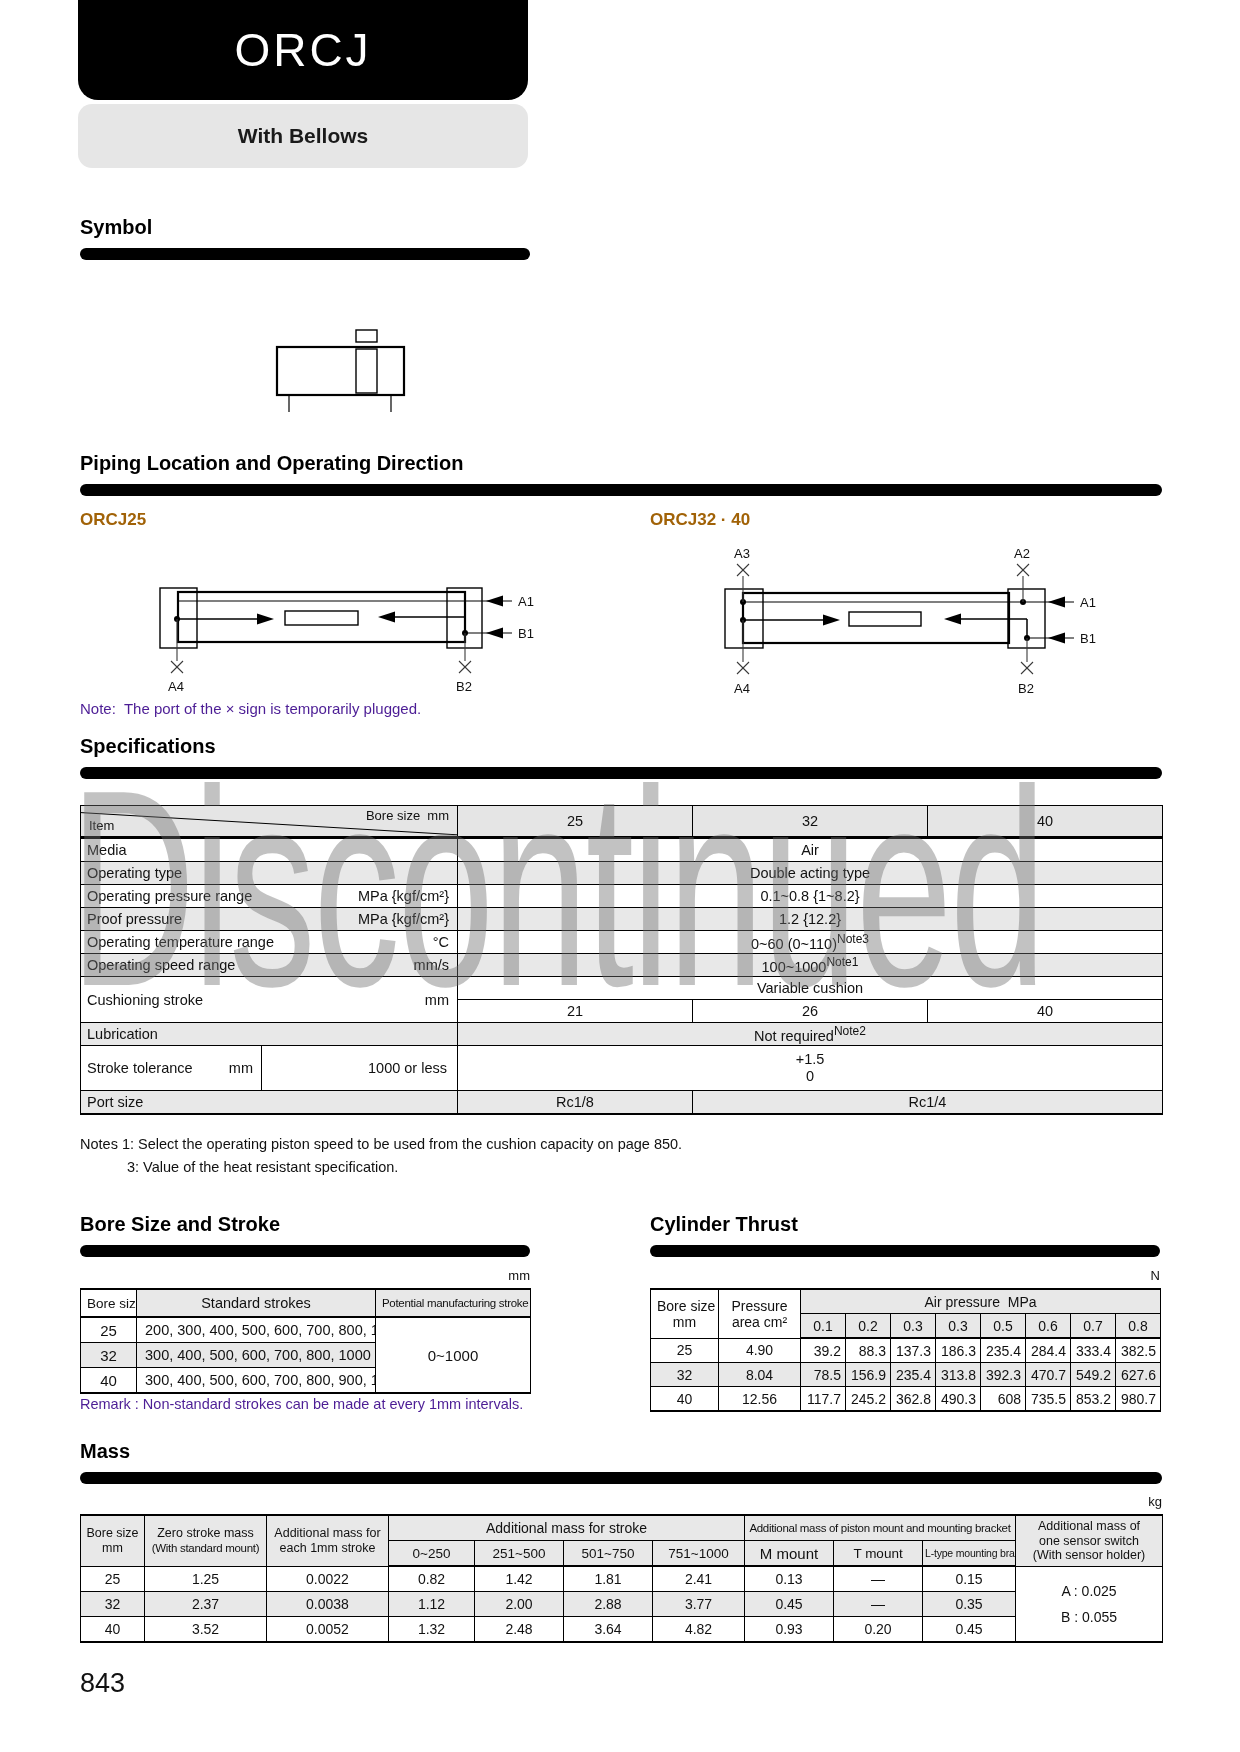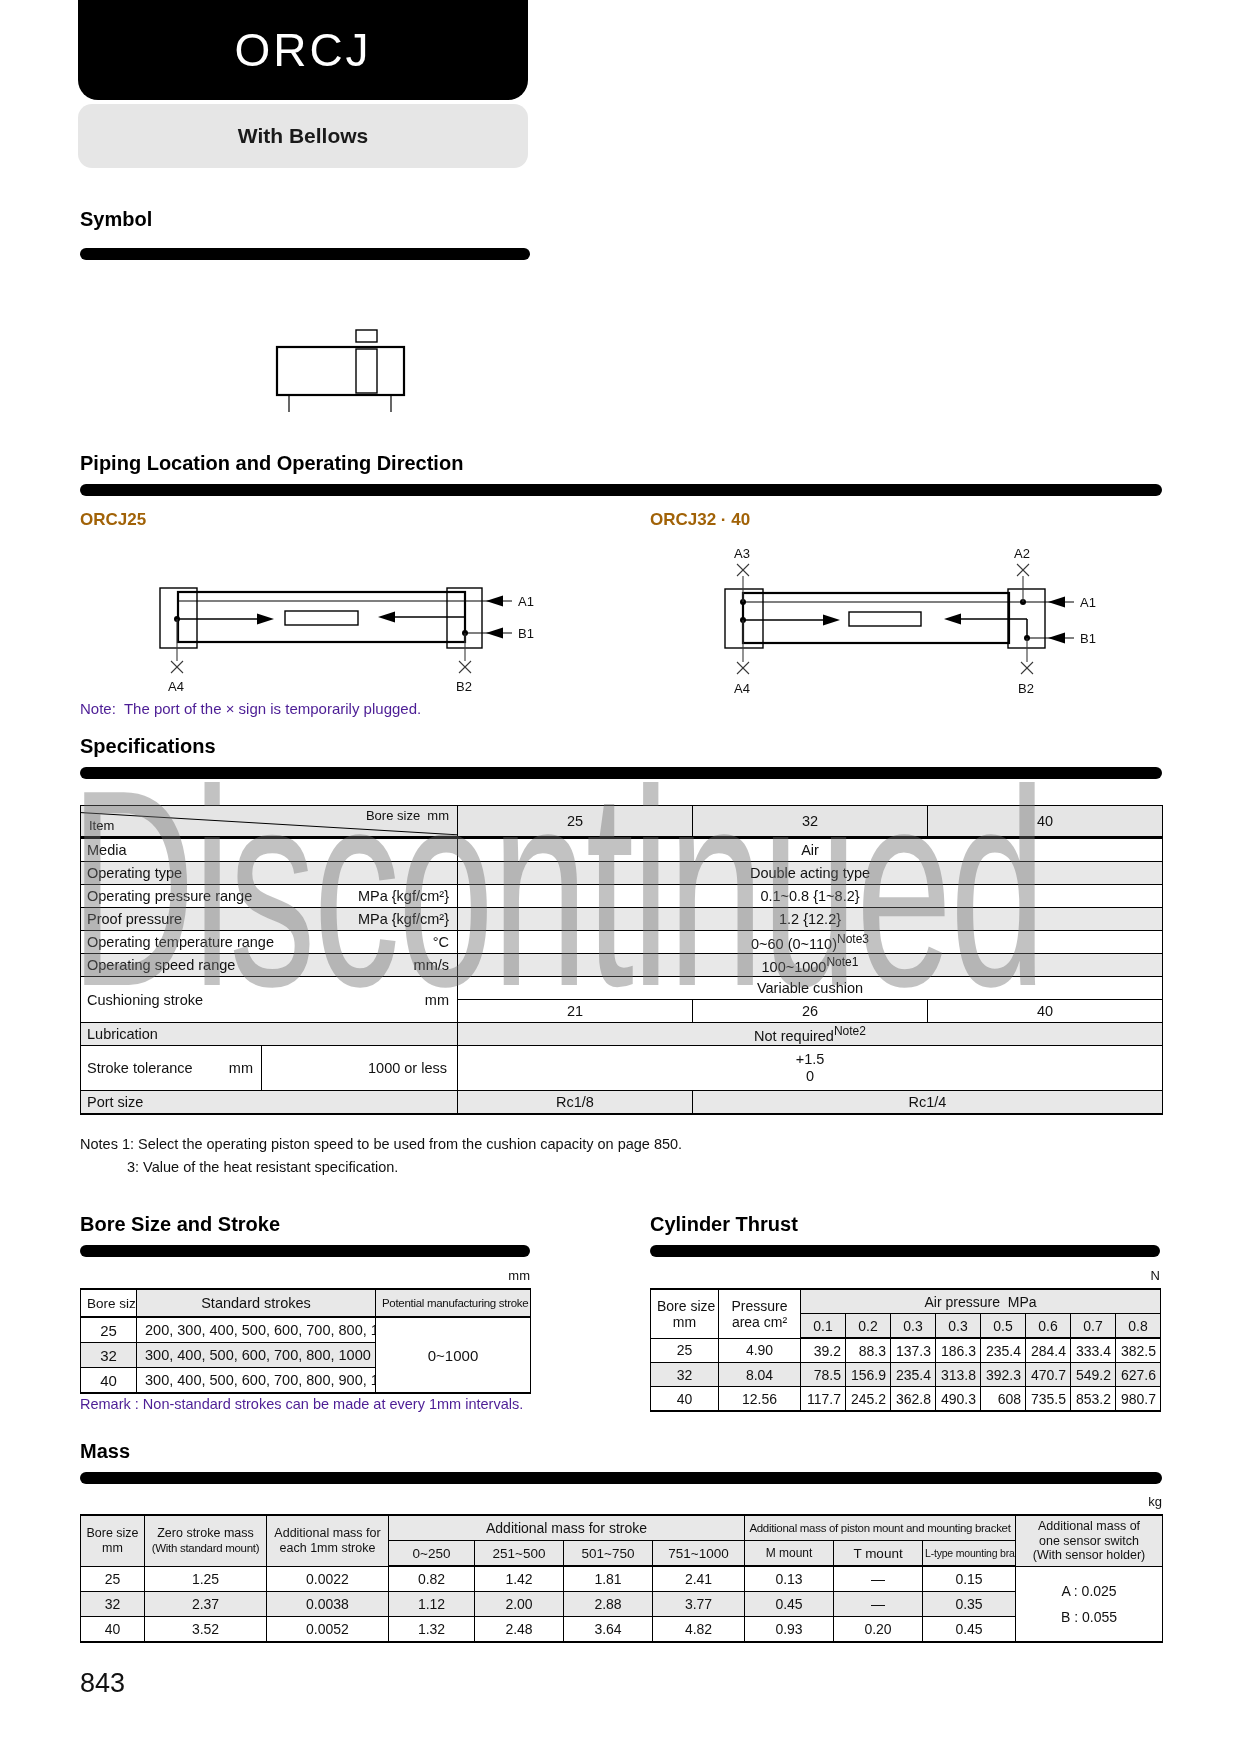--- a/index.html
+++ b/index.html
@@ -95,21 +95,21 @@
 
 <div class="page">
 
   <div class="logo-black">
     <span>ORCJ</span>
   </div>
   <div class="logo-gray">
     <span>With Bellows</span>
   </div>
 
-  <div class="h" style="left:80px;top:208px">Symbol</div>
+  <div class="h" style="left:80px;top:216px">Symbol</div>
   <div class="bar" style="left:80px;top:248px;width:450px"></div>
   <svg class="diagram" style="left:275px;top:322px" width="135" height="95" viewBox="0 0 135 95">
     <g>
       <rect class="body" x="2" y="25" width="127" height="48"></rect>
       <rect x="81" y="8" width="21" height="12"></rect>
       <rect x="81" y="27" width="21" height="44"></rect>
       <line x1="14" y1="73" x2="14" y2="90"></line>
       <line x1="116" y1="73" x2="116" y2="90"></line>
     </g>
   </svg>
@@ -451,21 +451,21 @@
       <td rowspan="2" class="small1"><span>Additional mass for</span><br><span>each 1mm stroke</span></td>
       <td colspan="4">Additional mass for stroke</td>
       <td colspan="3" class="small2">Additional mass of piston mount and mounting bracket</td>
       <td rowspan="2" class="small1"><span>Additional mass of</span><br><span>one sensor switch</span><br><span>(With sensor holder)</span></td>
     </tr>
     <tr class="hd hd2">
       <td style="font-size:13.5px">0~250</td>
       <td style="font-size:13.5px">251~500</td>
       <td style="font-size:13.5px">501~750</td>
       <td style="font-size:13.5px">751~1000</td>
-      <td style="font-size:12px">M mount</td>
+      <td style="font-size:15px">M mount</td>
       <td style="font-size:13.5px">T mount</td>
       <td class="tiny">L-type mounting bracket</td>
     </tr>
     <tr>
       <td class="b">25</td>
       <td>1.25</td>
       <td>0.0022</td>
       <td>0.82</td>
       <td>1.42</td>
       <td>1.81</td>

